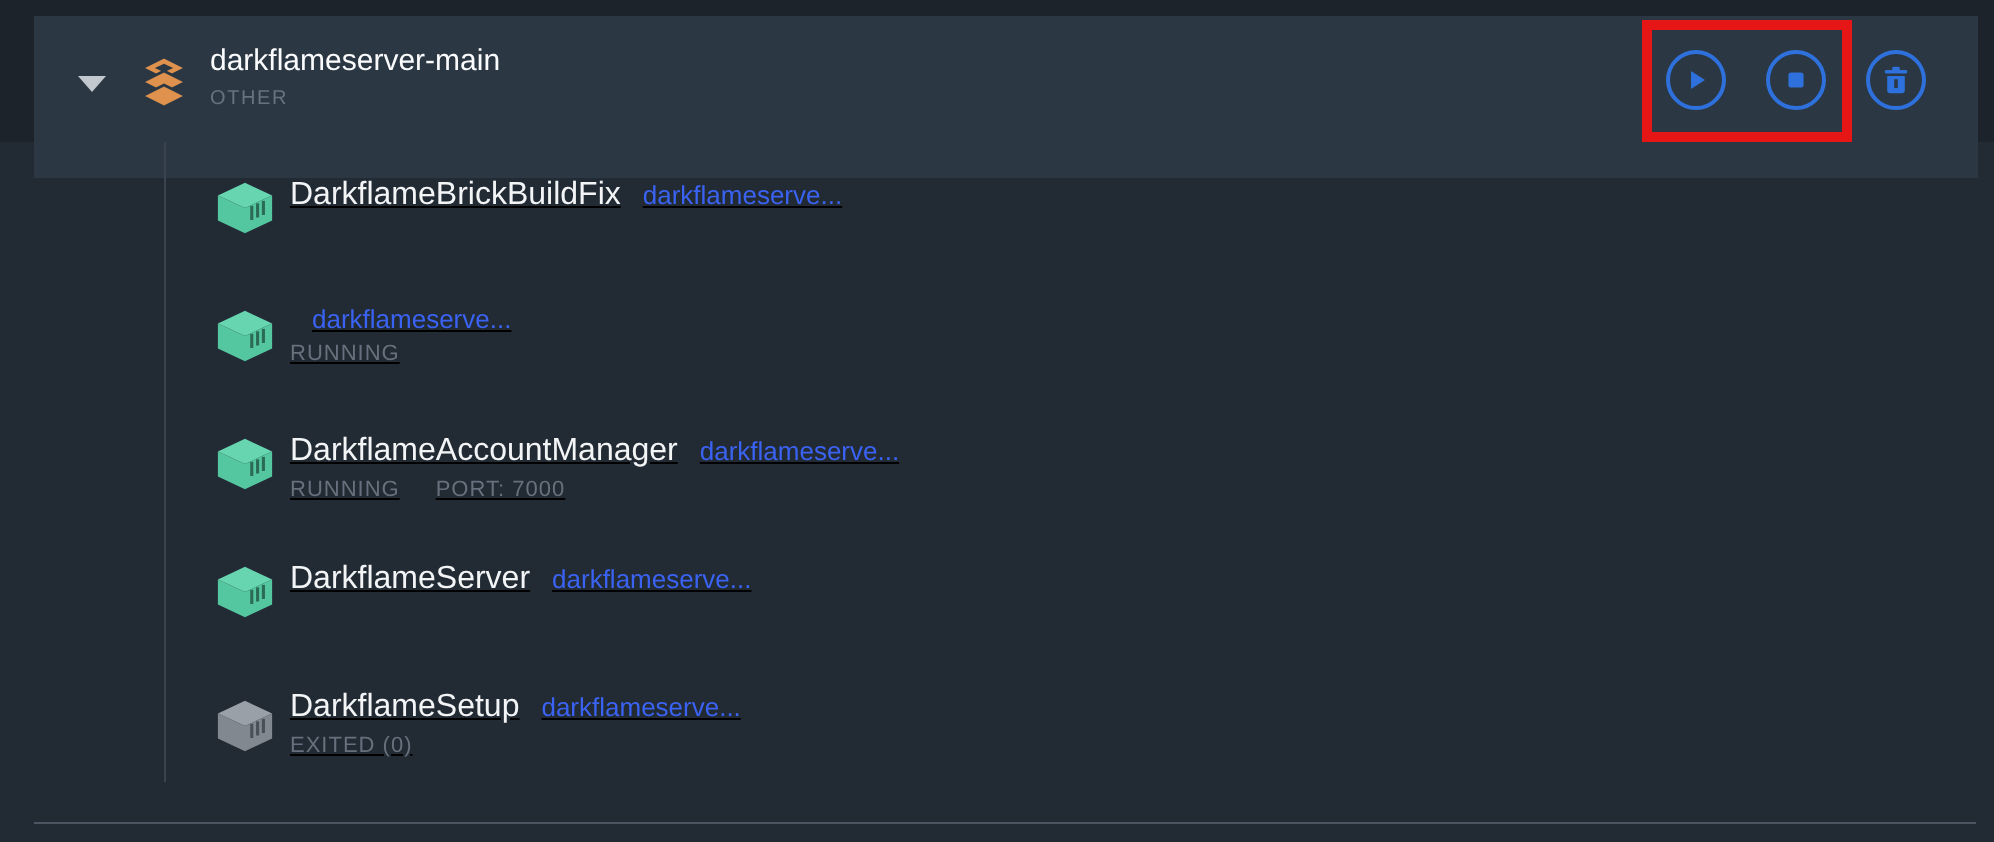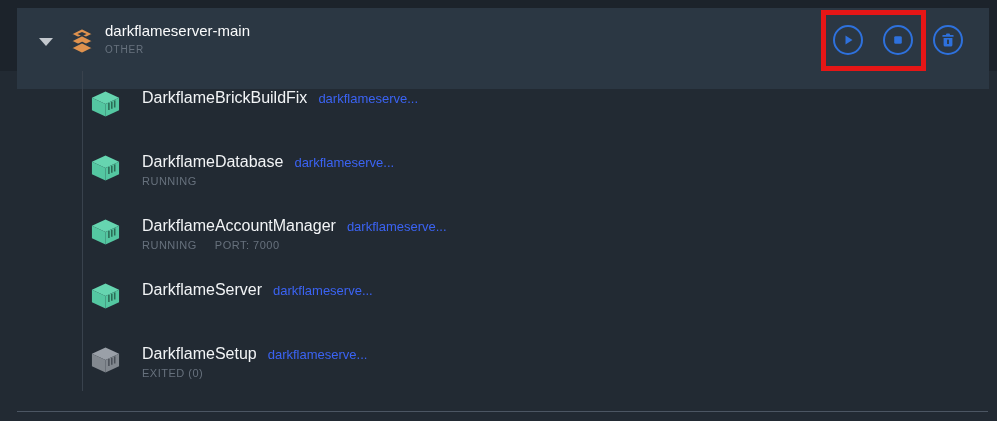--- a/index.html
+++ b/index.html
@@ -88,30 +88,31 @@
   }
   
   .vline {
     position: absolute;
     left: 82px; top: 71px;
     width: 1px; height: 320px;
     background: #39424d;
   }
   .row {
     position: absolute;
-    left: 90px;
+    left: 107px;
     display: flex;
     align-items: flex-start;
-    gap: 21px;
+    gap: 7px;
+    text-decoration: underline;
   }
   .row-0 { top: 88px; }
   .row-1 { top: 152px; }
   .row-2 { top: 216px; }
   .row-3 { top: 280px; justify-content: flex-end; }
-  .row-4 { top: 344px; }
+  .row-4 { top: 344px; align-items: center; }
   .box-icon { width: 31px; height: 28px; margin-top: 2px; flex: 0 0 auto; }
   .row.running .face-top   { fill: #66d5b0; }
   .row.running .face-side  { fill: var(--running-teal, #54c7a1); }
   .row.running .stripes line { stroke: #2b6b55; }
   .row.exited .face-top    { fill: #9aa0a8; }
   .row.exited .face-side   { fill: var(--exited-gray, #82888f); }
   .row.exited .stripes line { stroke: #4a5058; }
   .row-text { display: flex; flex-direction: column; }
   .row-line1 { display: flex; align-items: baseline; }
   .cname {
@@ -215,21 +216,20 @@
       <polygon class="face-side" points="2,7.5 16,14 16,27 2,20.5"></polygon>
       <polygon class="face-side" points="30,7.5 30,20.5 16,27 16,14"></polygon>
       <g class="stripes" stroke-width="1.6">
         <line x1="19.5" y1="12.9" x2="19.5" y2="20.2"></line>
         <line x1="22.5" y1="11.6" x2="22.5" y2="18.9"></line>
         <line x1="25.5" y1="10.3" x2="25.5" y2="17.6"></line>
       </g>
     </svg>
     <div class="row-text">
       <div class="row-line1">
-        <span class="cname">DarkflameDatabase</span>
         <a class="clink">darkflameserve...</a>
       </div>
       <div class="row-line2">
         <span class="cstatus">RUNNING</span><span class="cport"></span>
       </div>
     </div>
   </div>
 
   <div class="row running row-2">
     <svg class="box-icon" viewBox="0 0 32 28">

